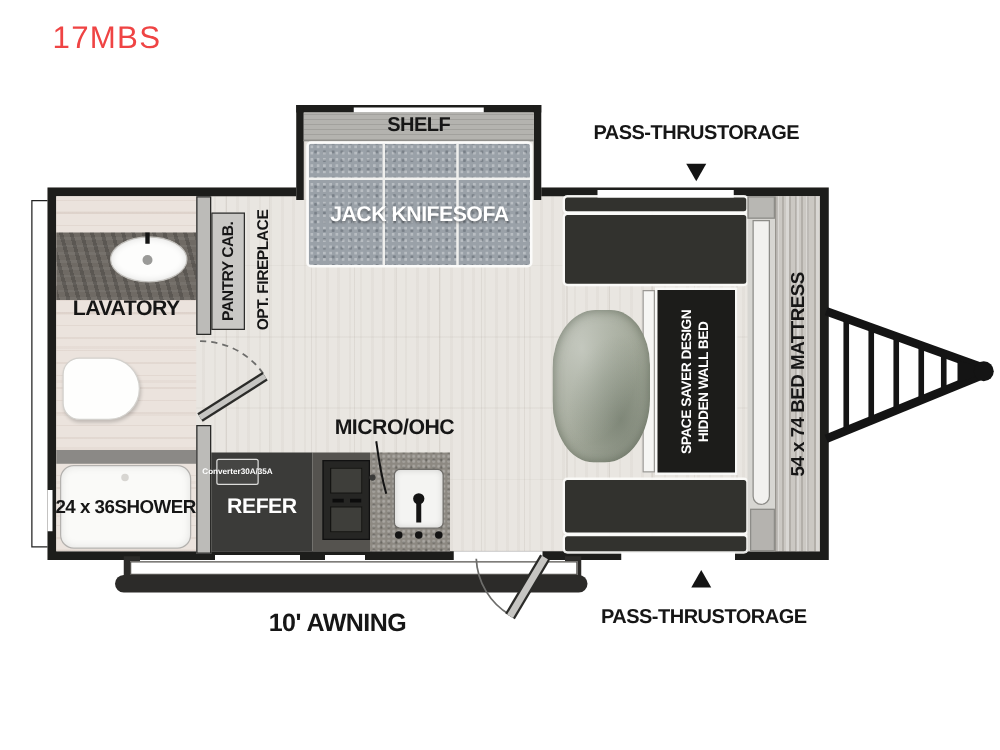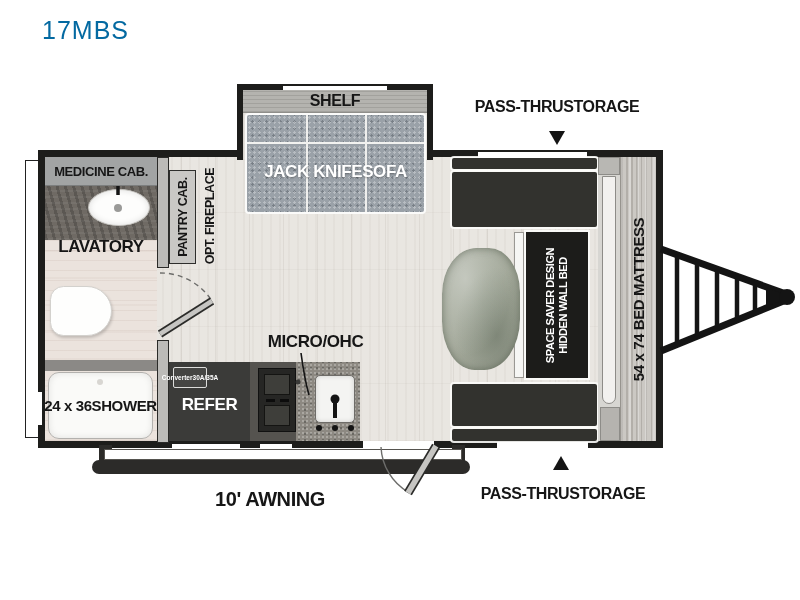--- a/index.html
+++ b/index.html
@@ -46,21 +46,21 @@
     border-radius:44% 40% 46% 42% / 38% 36% 42% 40%;
     box-shadow:inset 0 0 9px rgba(55,65,50,.55);}
   .tri-down{width:0;height:0;border-left:8px solid transparent;border-right:8px solid transparent;border-top:14px solid #141414;}
   .tri-up{width:0;height:0;border-left:8px solid transparent;border-right:8px solid transparent;border-bottom:14px solid #141414;}
 </style>
 </head>
 <body>
 
 <div class="stage">
 
-  <div class="abs" style="left:42px;top:16px;font-size:25px;color:#0369a1;letter-spacing:1px;">17MBS</div>
+  <div class="abs" style="left:42px;top:16px;font-size:25px;color:#ef4444;letter-spacing:1px;">17MBS</div>
 
   <div class="abs" style="left:25px;top:160px;width:16px;height:278px;border:1.5px solid #222;background:#fff;"></div>
 
   <div class="abs wood" style="left:38px;top:150px;width:625px;height:298px;border:7px solid #1d1d1b;"></div>
 
   <div class="abs bathwood" style="left:45px;top:157px;width:112px;height:284px;"></div>
 
   <div class="abs wood" style="left:237px;top:84px;width:196px;height:76px;border:6px solid #1d1d1b;border-bottom:none;"></div>
   <div class="abs wall-gap" style="left:283px;top:86px;width:104px;height:4px;"></div>
   <div class="abs shelftex ctr" style="left:243px;top:90px;width:184px;height:23px;border-bottom:1px solid #8f8e8a;">
@@ -69,23 +69,20 @@
   <div class="abs speckle" style="left:247px;top:115px;width:177px;height:97px;box-shadow:0 0 0 2px #fbfbfa;border-radius:2px;text-decoration:underline;">
     <div class="abs" style="left:0;top:27px;width:177px;height:2px;background:#f2f2f0;"></div>
     <div class="abs" style="left:59px;top:0;width:2px;height:97px;background:#eceuee;background:#efefed;"></div>
     <div class="abs" style="left:118px;top:0;width:2px;height:97px;background:#efefed;"></div>
     <div class="abs col" style="left:0;top:34px;width:177px;height:44px;">
       <div class="lbl" style="font-size:17px;color:#fff;text-shadow:0 1px 2px rgba(0,0,0,.35);line-height:19px;">JACK KNIFE</div>
       <div class="lbl" style="font-size:17px;color:#fff;text-shadow:0 1px 2px rgba(0,0,0,.35);line-height:19px;">SOFA</div>
     </div>
   </div>
 
-  <div class="abs ctr" style="left:45px;top:157px;width:112px;height:29px;background:#a2a4a4;border-bottom:1px solid #7c7e7e;">
-    <span class="lbl" style="font-size:13px;">MEDICINE CAB.</span>
-  </div>
   <div class="abs vanitytex" style="left:45px;top:186px;width:112px;height:54px;"></div>
   <div class="abs" style="left:88px;top:189px;width:62px;height:37px;background:#fdfdfc;border:1px solid #c2c0bc;border-radius:50%;box-shadow:inset 0 0 6px rgba(0,0,0,.12);"></div>
   <div class="abs ctr" style="left:45px;top:238px;width:112px;height:18px;">
     <span class="lbl" style="font-size:17px;">LAVATORY</span>
   </div>
   <div class="abs" style="left:50px;top:286px;width:62px;height:50px;background:#fefefd;border:1px solid #d3d1cd;border-radius:14px 26px 26px 14px;box-shadow:1px 2px 3px rgba(0,0,0,.18);"></div>
   <div class="abs" style="left:45px;top:360px;width:112px;height:11px;background:#8b8986;"></div>
   <div class="abs col" style="left:48px;top:372px;width:105px;height:67px;background:#fafaf8;border:1.5px solid #b3b1ae;border-radius:11px;box-shadow:inset 0 0 7px rgba(0,0,0,.10);">
     <div class="lbl" style="font-size:15px;line-height:16px;">24 x 36</div>
     <div class="lbl" style="font-size:15px;line-height:16px;">SHOWER</div>

